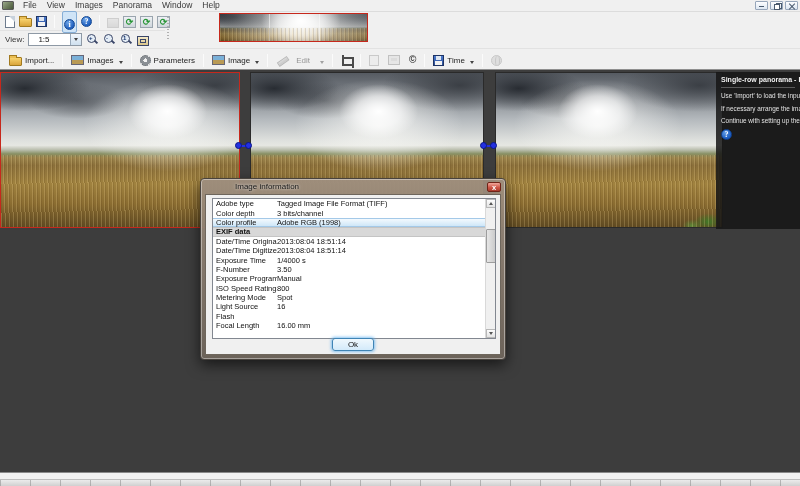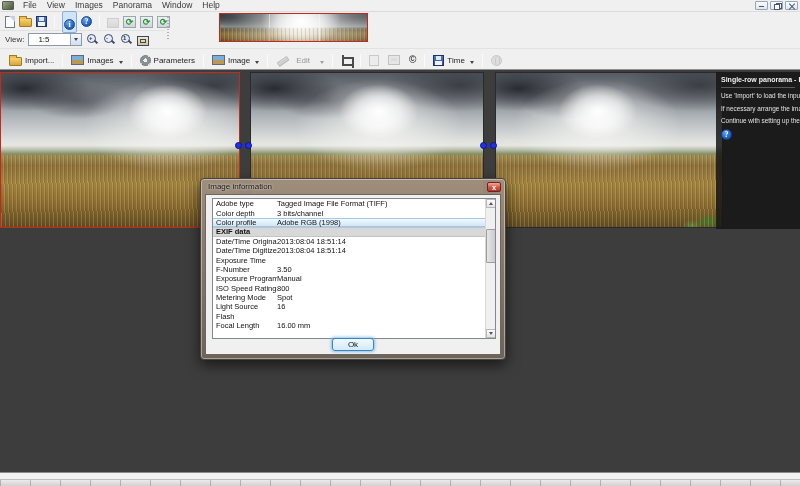--- a/index.html
+++ b/index.html
@@ -114,21 +114,21 @@
   .wizard-help{width:11px;height:11px;border-radius:50%;margin-top:4px;text-align:center;
     background:radial-gradient(circle at 35% 30%,#5d9ae6,#1b5cc0 70%);border:1px solid #0f3f8e;
     color:#fff;font-size:8px;line-height:10px;font-weight:bold;font-family:"Liberation Serif",serif;}
   .wizard-help::after{content:"?";}
 
   
   .dialog{position:absolute;left:200px;top:178px;width:306px;height:182px;border-radius:4px;
     background:linear-gradient(180deg, rgba(158,142,126,.95), rgba(112,102,92,.92));
     border:1px solid #49433d;box-shadow:0 5px 14px rgba(0,0,0,.6), inset 0 0 0 1px rgba(255,255,255,.4);}
   .dialog-title{height:15px;display:flex;align-items:center;padding:0 7px;font-size:8px;color:#161616;
-    text-shadow:0 0 3px rgba(255,255,255,.9);}
+    text-shadow:0 0 3px rgba(255,255,255,.9);margin-left:27px;}
   .dialog-close{position:absolute;top:3px;right:4px;width:14px;height:10px;border-radius:2px;
     background:linear-gradient(#f2a79b,#cf5647 55%,#a93a2c);border:1px solid #702418;color:#fff;
     font-size:7.5px;line-height:9px;text-align:center;font-weight:bold;}
   .dialog-body{position:absolute;left:4px;right:4px;top:15px;bottom:4px;background:#f0f0f0;border:1px solid #6e665c;}
   .dialog-list{position:absolute;left:6px;top:3px;width:284px;height:141px;background:#fff;border:1px solid #828790;overflow:hidden;}
   .rows{position:absolute;left:0;top:0;right:10px;}
   .dlg-row{display:flex;height:9.4px;align-items:center;font-size:7.5px;color:#111;}
   .dlg-label{width:64px;padding-left:3px;overflow:hidden;}
   .dlg-value{flex:1;overflow:hidden;}
   .row-selected{background:linear-gradient(#f3f9fe,#cfe7f8);border-top:1px solid #a4c9e8;border-bottom:1px solid #a4c9e8;}
@@ -319,20 +319,21 @@
             <div class="dlg-row">
               <span class="dlg-label">Date/Time Original</span>
               <span class="dlg-value">2013:08:04 18:51:14</span>
             </div>
             <div class="dlg-row">
               <span class="dlg-label">Date/Time Digitized</span>
               <span class="dlg-value">2013:08:04 18:51:14</span>
             </div>
             <div class="dlg-row">
               <span class="dlg-label">Exposure Time</span>
+              <span class="dlg-value">1/4000 s</span>
             </div>
             <div class="dlg-row">
               <span class="dlg-label">F-Number</span>
               <span class="dlg-value">3.50</span>
             </div>
             <div class="dlg-row">
               <span class="dlg-label">Exposure Program</span>
               <span class="dlg-value">Manual</span>
             </div>
             <div class="dlg-row">

